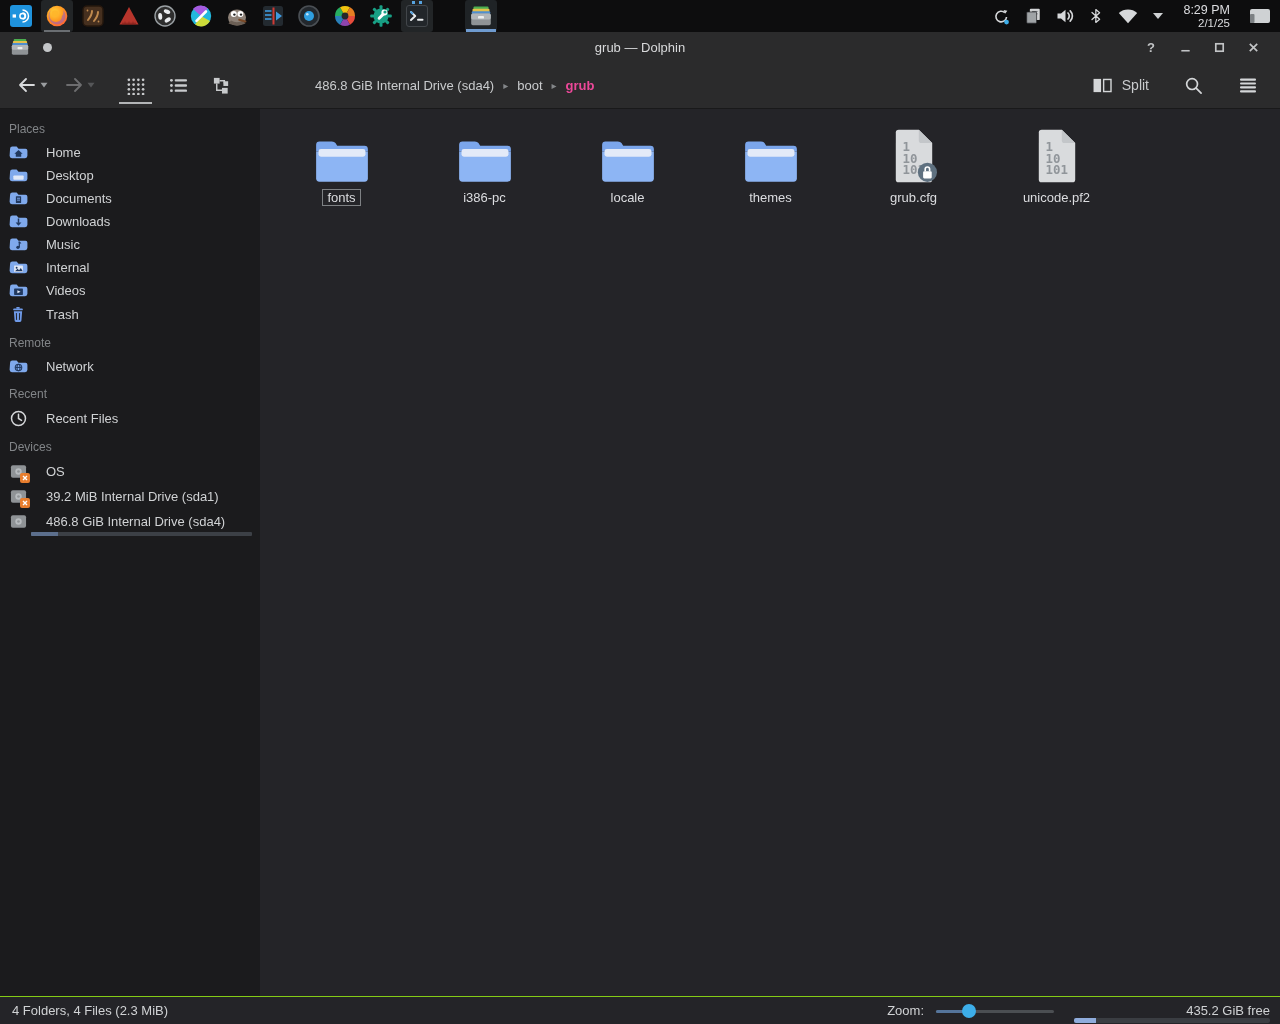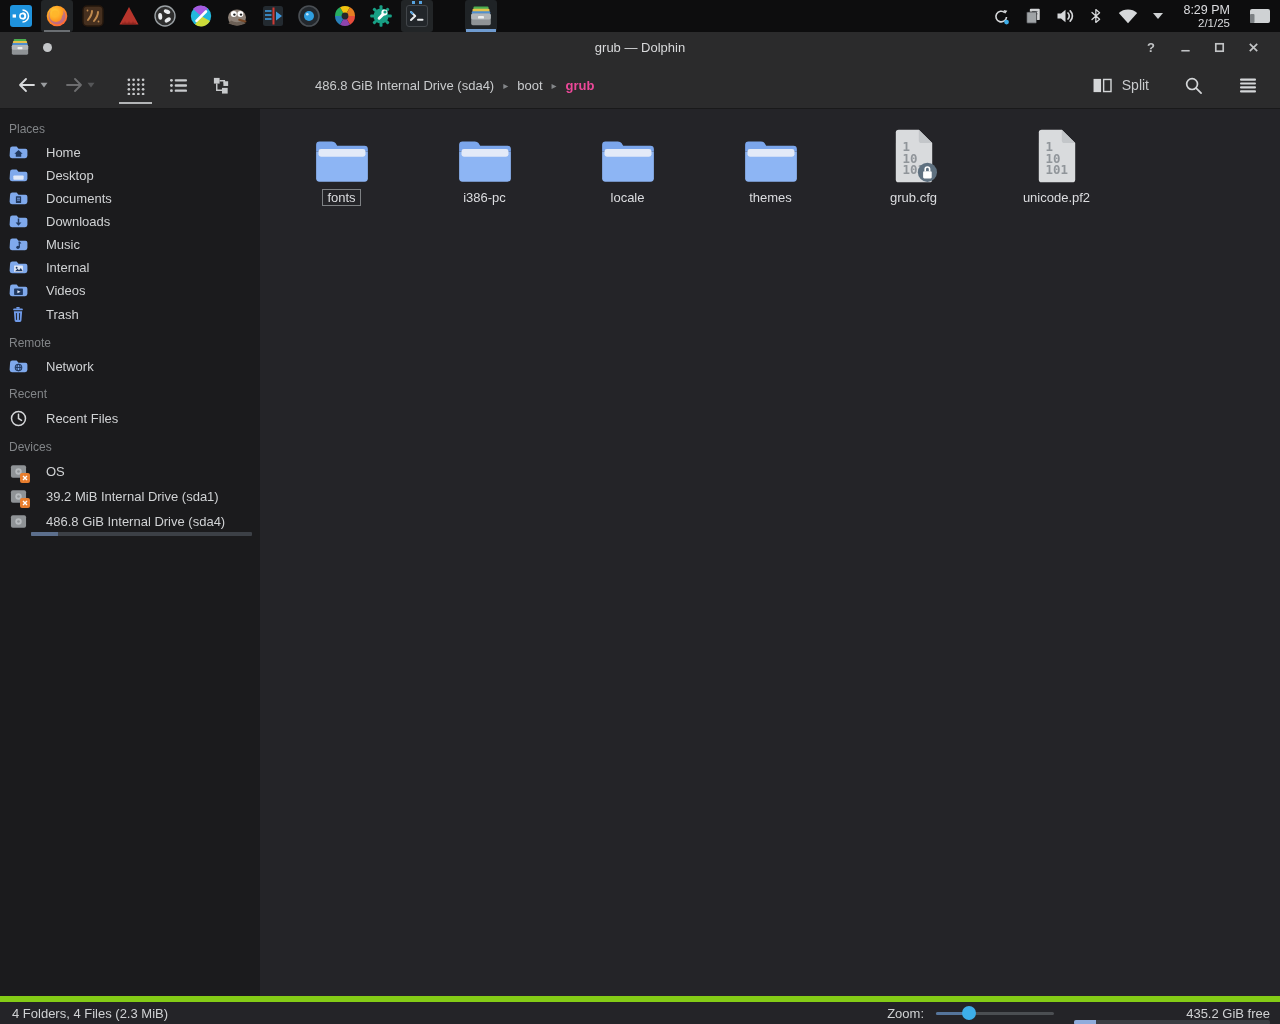--- a/index.html
+++ b/index.html
@@ -59,21 +59,21 @@
   .usage-fill { height:100%; background:#5c6f8d; }
 
   .view { flex:1; background:#242428; padding:10px 0 0 10px; }
   .grid { display:flex; flex-wrap:wrap; align-content:flex-start; }
   .file-cell { width:143px; height:97px; display:flex; flex-direction:column; align-items:center; }
   .icon-box { height:66px; display:flex; align-items:flex-end; justify-content:center; }
   .file-label { margin-top:4px; font-size:13px; color:#dcdde0; padding:0 4px; border:1px solid transparent;
     max-width:136px; white-space:nowrap; overflow:hidden; text-overflow:ellipsis; }
   .file-label.focused { border-color:#7e8184; }
 
-  .statusbar { height:28px; background:#242428; border-top:6px solid #84cc16; display:flex; align-items:center;
+  .statusbar { height:28px; background:#242428; border-top:1px solid #84cc16; display:flex; align-items:center;
     padding:0 10px 0 12px; font-size:13px; color:#d0d2d4; flex:none; }
   .spacer { flex:1; }
   .zoom-group { display:flex; align-items:center; gap:12px; margin-right:20px; }
   .slider { width:118px; height:14px; position:relative; }
   .slider .track { position:absolute; top:6px; left:0; right:0; height:3px; background:#4b4e52; border-radius:2px; }
   .slider .fill  { position:absolute; top:6px; left:0; height:3px; background:#55759c; border-radius:2px; }
   .slider .handle{ position:absolute; top:0; width:14px; height:14px; border-radius:50%; background:var(--accent,#3daee9); }
   .free-block { width:196px; position:relative; height:28px; display:flex; align-items:center; justify-content:flex-end; }
   .capacity-bar { position:absolute; left:0; right:0; bottom:2px; height:5px; background:#3a3d42; border-radius:2px; overflow:hidden; }
   .capacity-fill { height:100%; background:#8facdc; }

